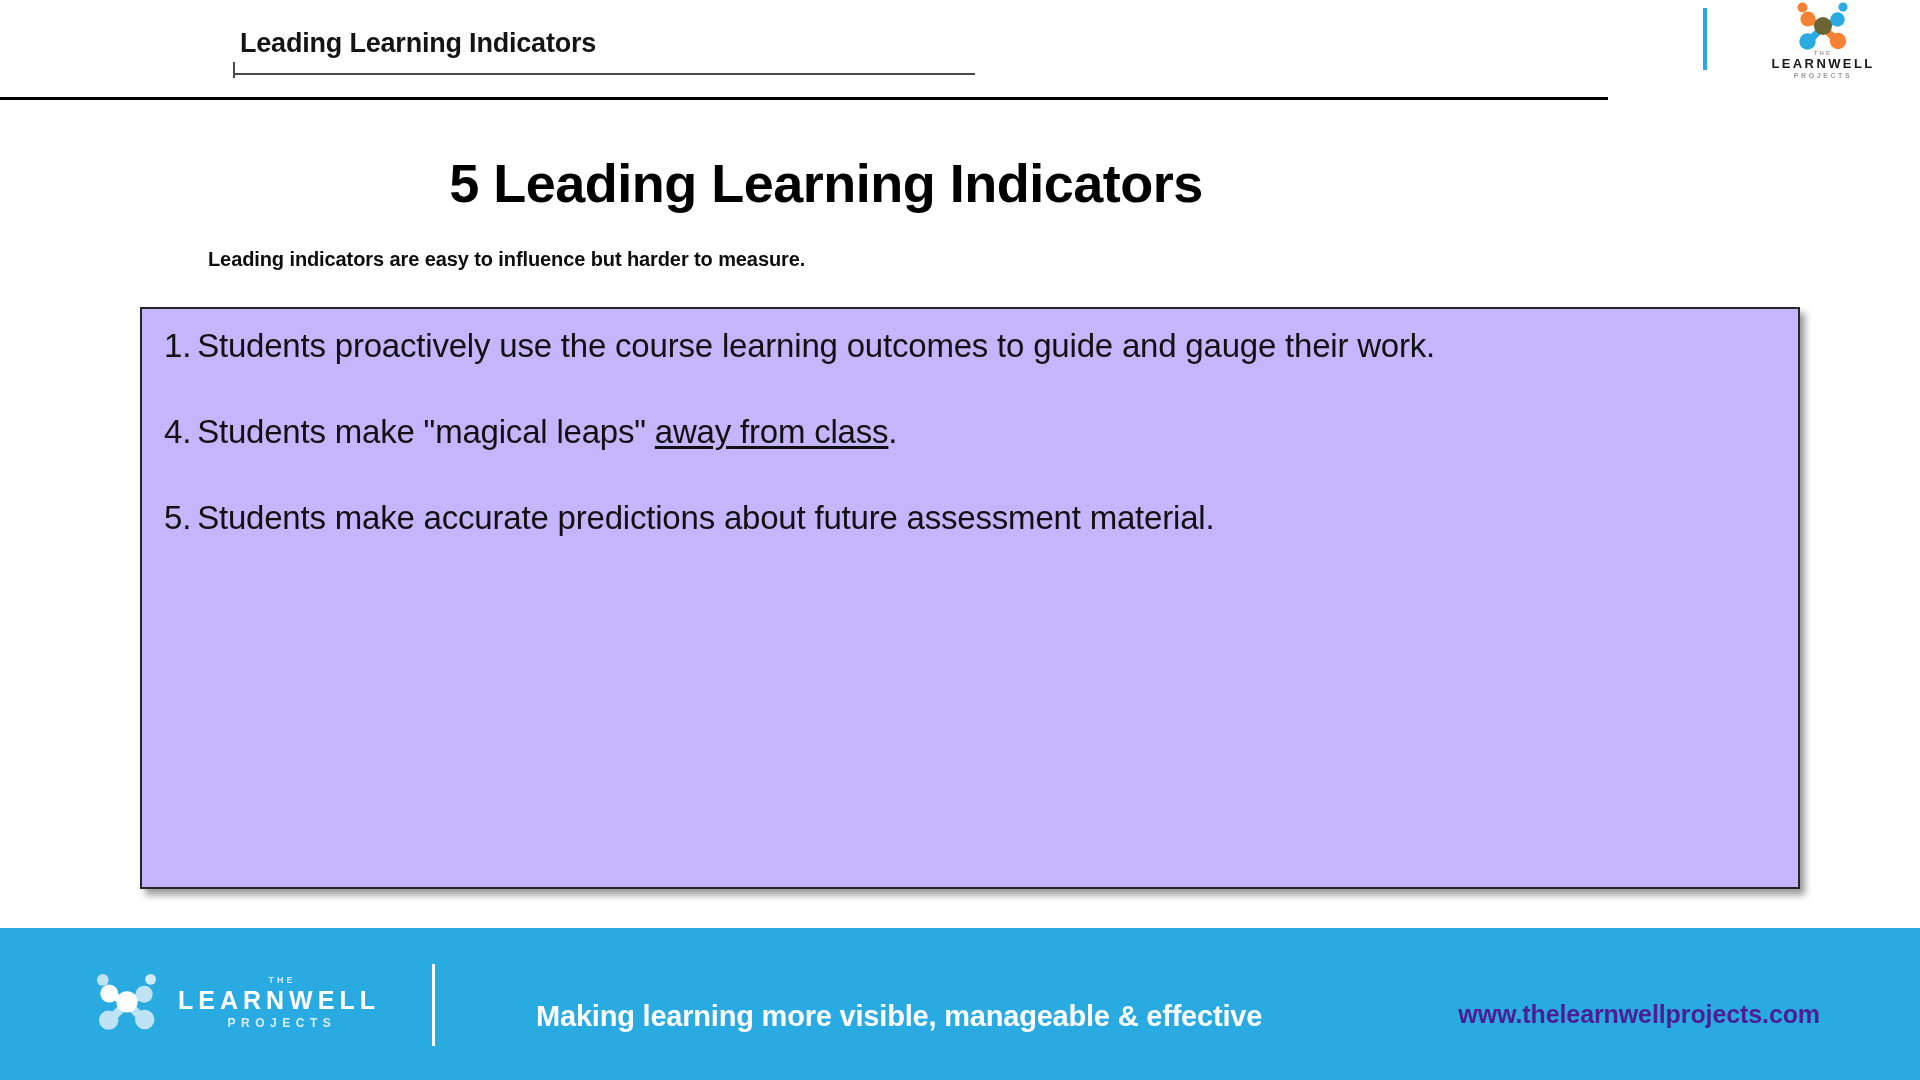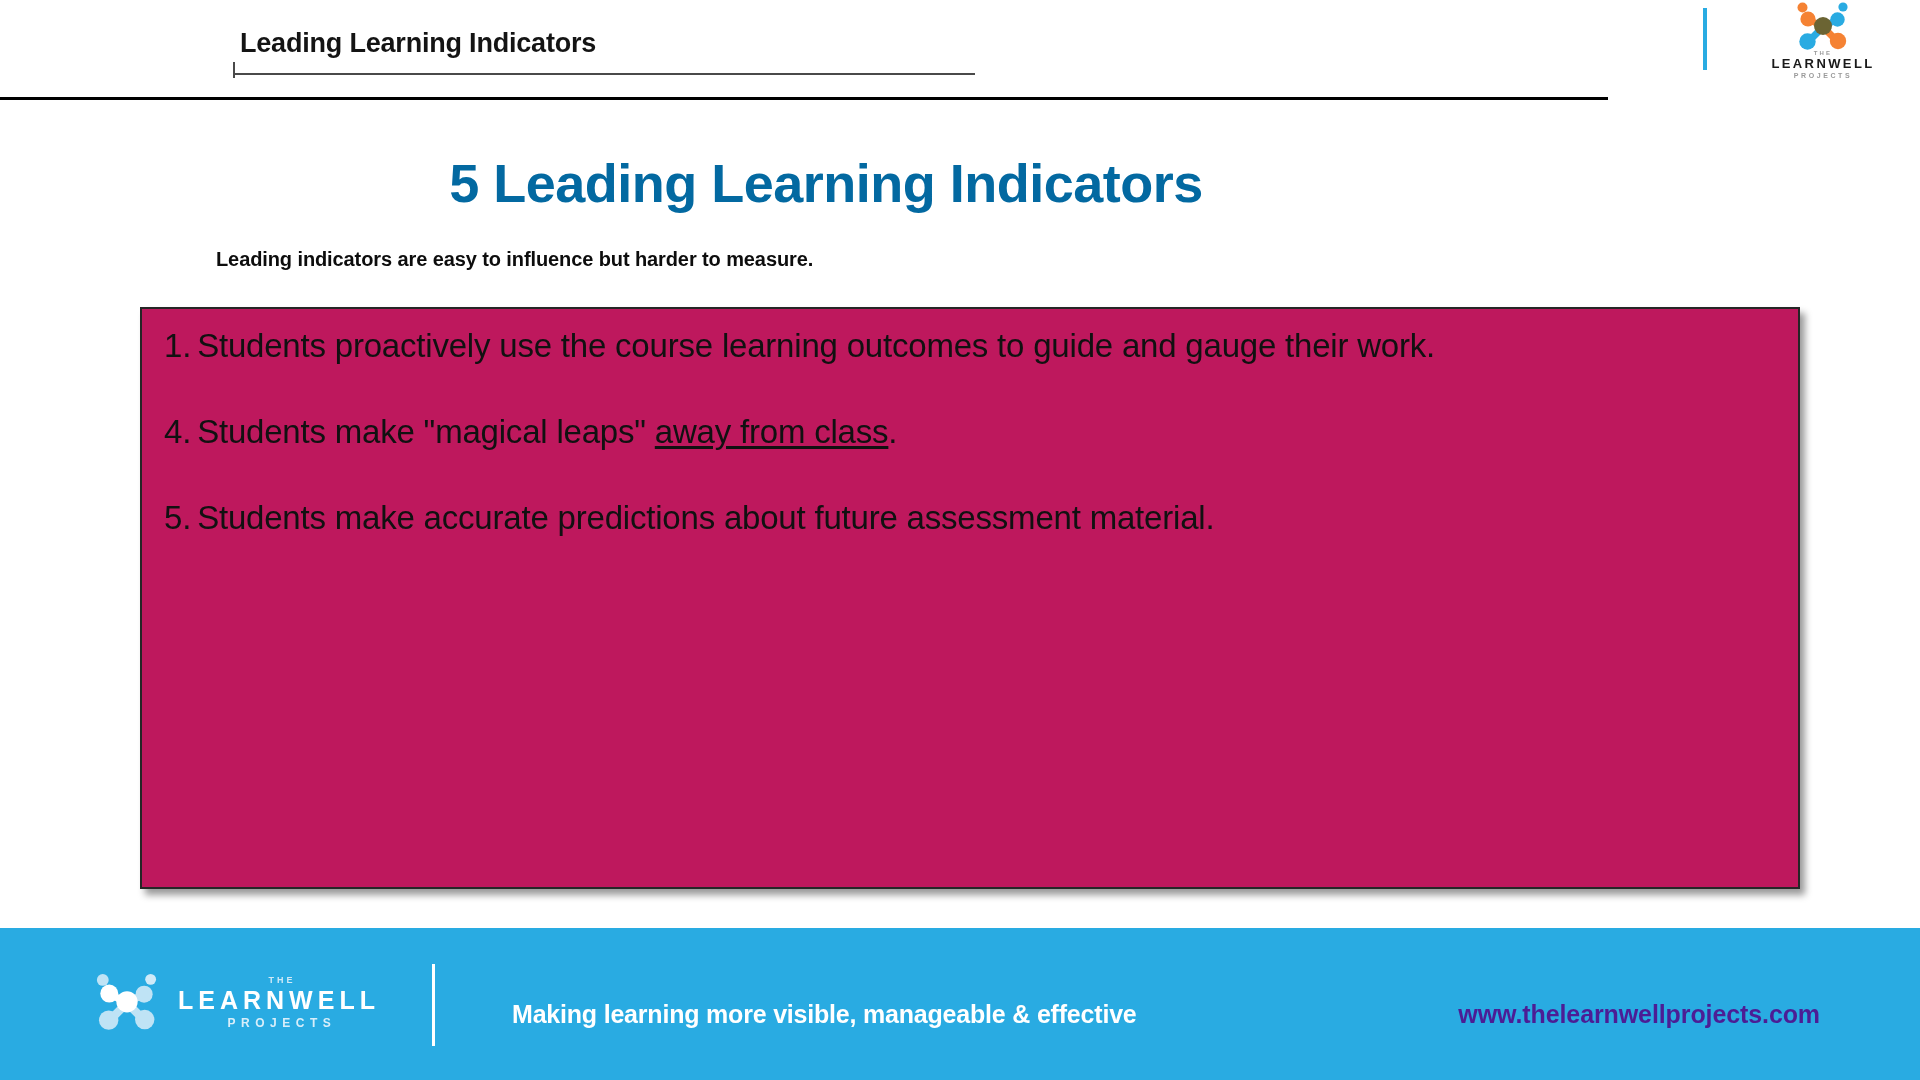--- a/index.html
+++ b/index.html
@@ -72,38 +72,38 @@
   }
 
   
   .main-title {
     position:absolute;
     left:0; top:152px;
     width:1652px;
     text-align:center;
     font-size:54px;
     font-weight:bold;
-    color:#0369a1;
+    color:#000000;
     letter-spacing:-0.5px;
   }
   .subtitle {
     position:absolute;
-    left:216px; top:248px;
+    left:208px; top:248px;
     font-size:20px;
     font-weight:bold;
     color:#0d0d0d;
     letter-spacing:-0.1px;
   }
 
   
   .content-box {
     position:absolute;
     left:140px; top:307px;
     width:1660px; height:582px;
-    background:#be185d;
+    background:#c4b5fd;
     border:2px solid #262626;
     box-shadow:5px 6px 7px rgba(0,0,0,0.40);
   }
   .indicator-list {
     position:absolute;
     left:22px; top:18px;
     right:16px;
     list-style:none;
   }
   .indicator-item {
@@ -144,22 +144,22 @@
     display:block; text-align:center; margin-top:4px; padding-left:6px;
   }
   .footer-divider {
     position:absolute;
     left:432px; top:36px;
     width:3px; height:82px;
     background:#ffffff;
   }
   .footer-tagline {
     position:absolute;
-    left:512px; top:1000px;
-    font-size:25px;
+    left:536px; top:1000px;
+    font-size:29px;
     font-weight:bold;
     color:#ffffff;
     letter-spacing:-0.2px;
   }
   .footer-url {
     position:absolute;
     right:100px; top:1000px;
     font-size:25px;
     font-weight:bold;
     color:#4c1d95;

